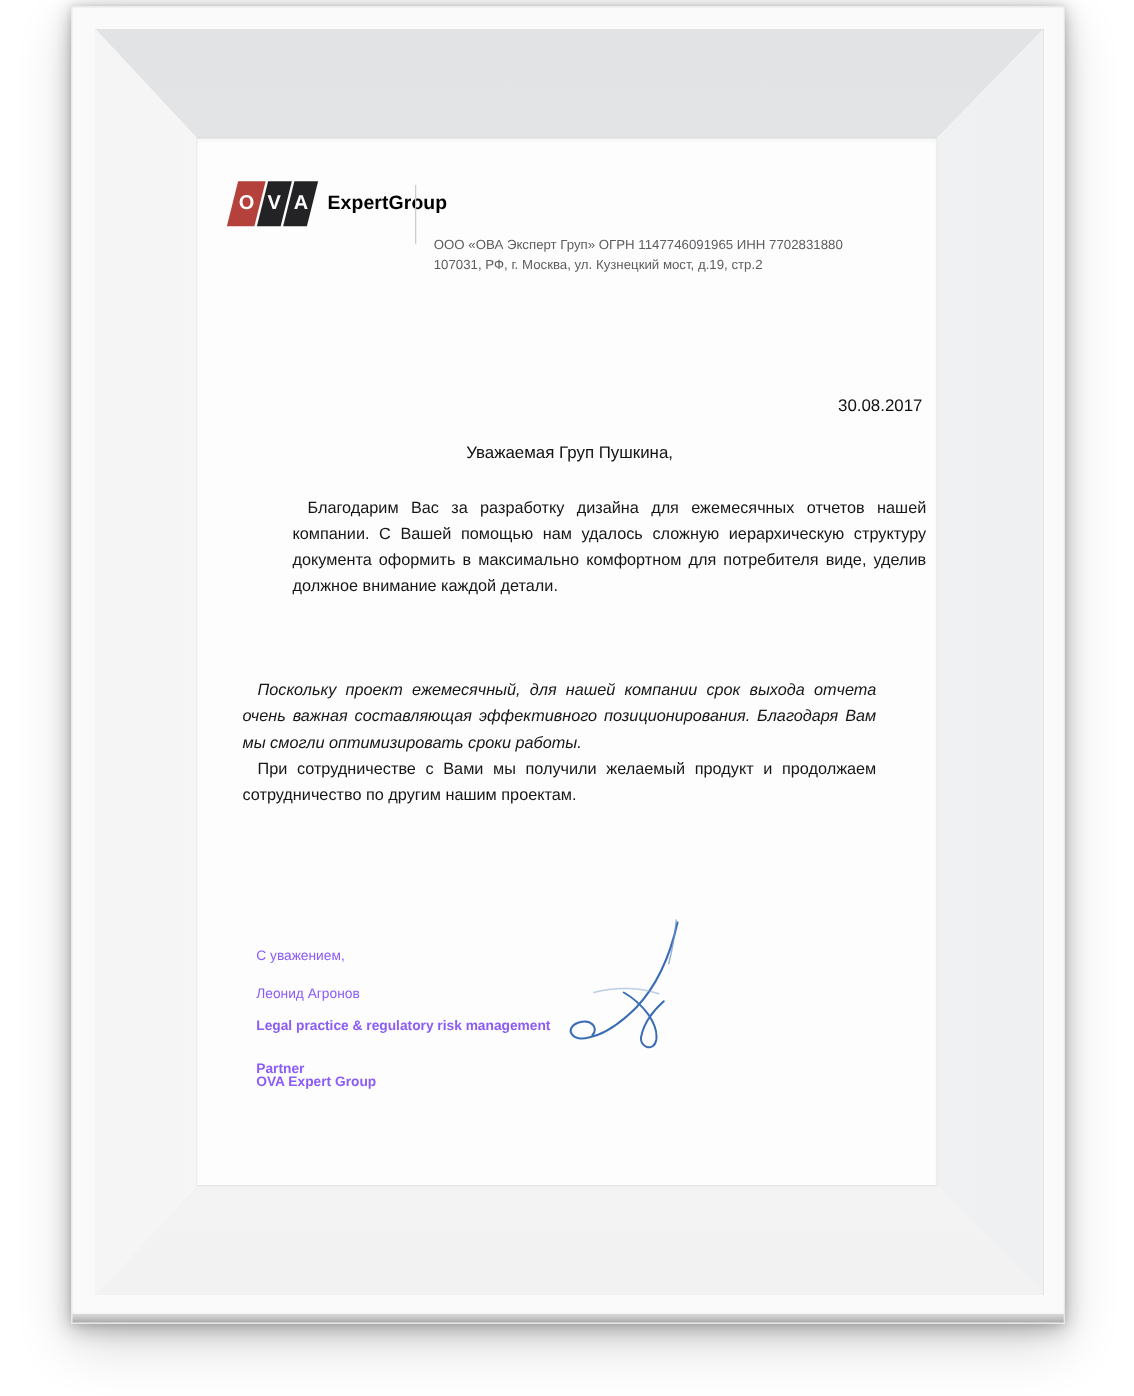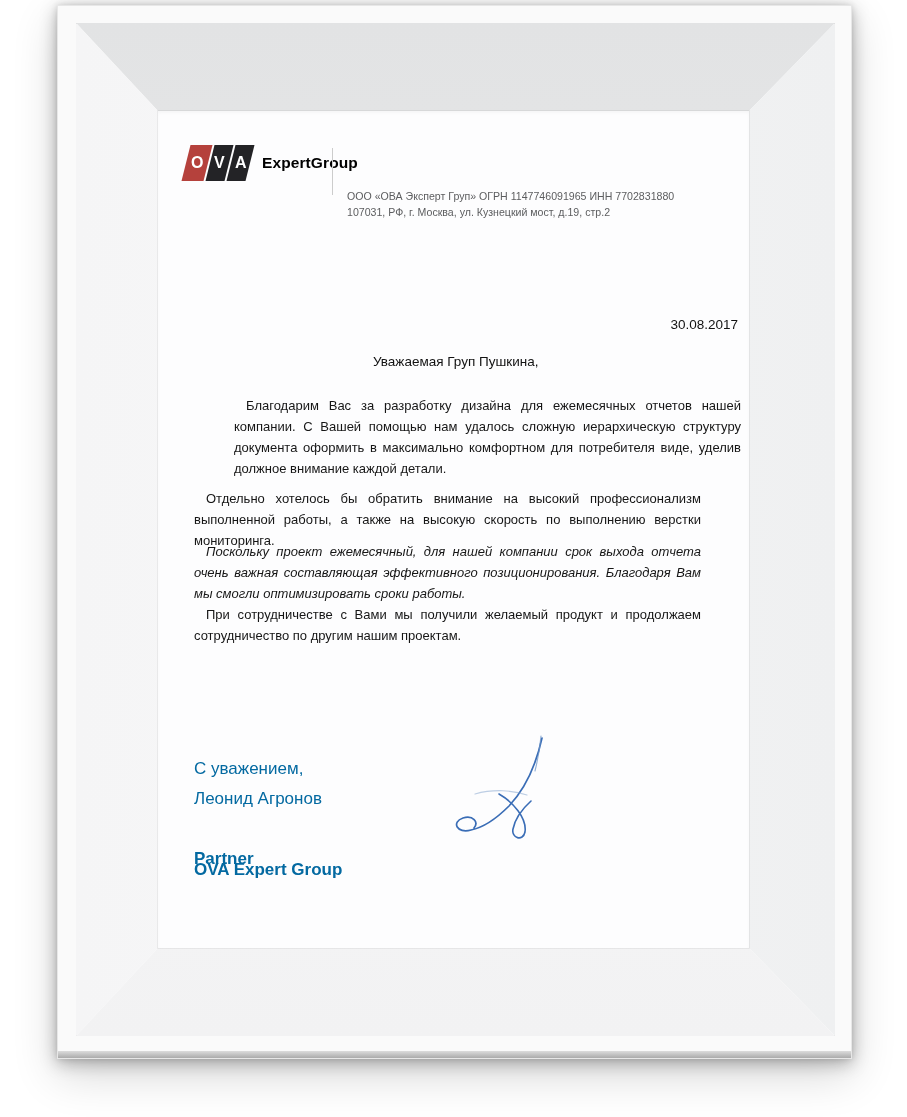--- a/index.html
+++ b/index.html
@@ -65,21 +65,21 @@
   }
   
   .date{position:absolute;right:11px;top:206px;font-size:13.5px;color:#121212;}
   .salutation{position:absolute;left:215px;top:243px;font-size:13.5px;color:#121212;}
   .para{
     position:absolute;left:36px;width:507px;
     font-size:13px;line-height:21px;color:#161616;
     text-align:justify;text-align-last:left;text-indent:12px;margin:0;
   }
   .p1{top:284px;margin-left:40px;} .p2{top:377px;} .p3{top:430px;font-style:italic;} .p4{top:493px;} .p5{top:545px;}
-  .close-line{position:absolute;left:36px;font-size:17px;color:#0369a1;white-space:nowrap;}
+  .close-line{position:absolute;left:47px;font-size:11px;color:#8b5cf6;white-space:nowrap;}
   .c-regards{top:648px;}
   .c-name{top:678px;font-weight:400;}
   .c-title{top:704px;font-weight:700;}
   .c-role{top:726px;font-weight:700;margin-top:12px;}
   .c-company{top:749px;font-weight:700;}
   .signature{position:absolute;left:283px;top:612px;width:165px;height:132px;}
 </style>
 </head>
 <body>
 
@@ -110,33 +110,33 @@
         <div class="head-divider"></div>
         <div class="company-info">
           <div>ООО  «ОВА Эксперт Груп»   ОГРН 1147746091965  ИНН 7702831880</div>
           <div>107031, РФ, г. Москва, ул. Кузнецкий мост, д.19, стр.2</div>
         </div>
 
         <div class="date">30.08.2017</div>
         <div class="salutation">Уважаемая Груп Пушкина,</div>
 
         <p class="para p1">Благодарим Вас за разработку дизайна для ежемесячных отчетов нашей компании. С Вашей помощью нам удалось сложную иерархическую структуру документа оформить в максимально комфортном для потребителя виде, уделив должное внимание каждой детали.</p>
-        <p class="para p2">Отдельно хотелось бы обратить внимание на высокий профессионализм выполненной работы, а также на высокую скорость по выполнению верстки мониторинга.</p>
         <p class="para p3">Поскольку проект ежемесячный, для нашей компании срок выхода отчета очень важная составляющая эффективного позиционирования. Благодаря Вам мы смогли оптимизировать сроки работы.</p>
         <p class="para p4">При сотрудничестве с Вами мы получили желаемый продукт и продолжаем сотрудничество по другим нашим проектам.</p>
 
         <svg class="signature" viewBox="0 0 165 132" fill="none" xmlns="http://www.w3.org/2000/svg">
           <path d="M101 15 C 95 42, 84 66, 68 83 C 54 97, 40 105, 30 107 C 16 111, 10 99, 22 95 C 32 92, 38 99, 33 105" stroke="#3a6db6" stroke-width="1.7" stroke-linecap="round" fill="none"></path>
           <path d="M100 13 C 99 24, 97 36, 94 48" stroke="#6b93c6" stroke-width="1.1" stroke-linecap="round" fill="none" opacity="0.75"></path>
           <path d="M58 71 C 72 79, 86 95, 84 109 C 82 119, 70 115, 72 106 C 74 96, 80 87, 90 78" stroke="#3a6db6" stroke-width="1.6" stroke-linecap="round" fill="none"></path>
           <path d="M34 71 C 52 66, 72 67, 86 72" stroke="#7d9fcc" stroke-width="1.2" stroke-linecap="round" fill="none" opacity="0.5"></path>
         </svg>
 
         <div class="close-line c-regards">С уважением,</div>
         <div class="close-line c-name">Леонид Агронов</div>
+        <div class="close-line c-title">Legal practice &amp; regulatory risk management</div>
         <div class="close-line c-role">Partner</div>
         <div class="close-line c-company">OVA Expert Group</div>
 
       </div>
     </div>
     <div class="frame-bottom-edge"></div>
   </div>
 </div>
 
 </body></html>

